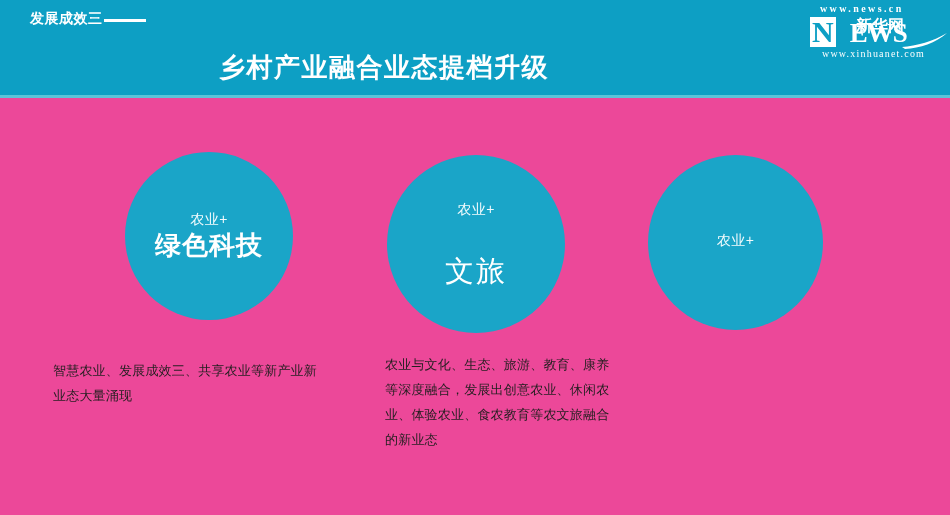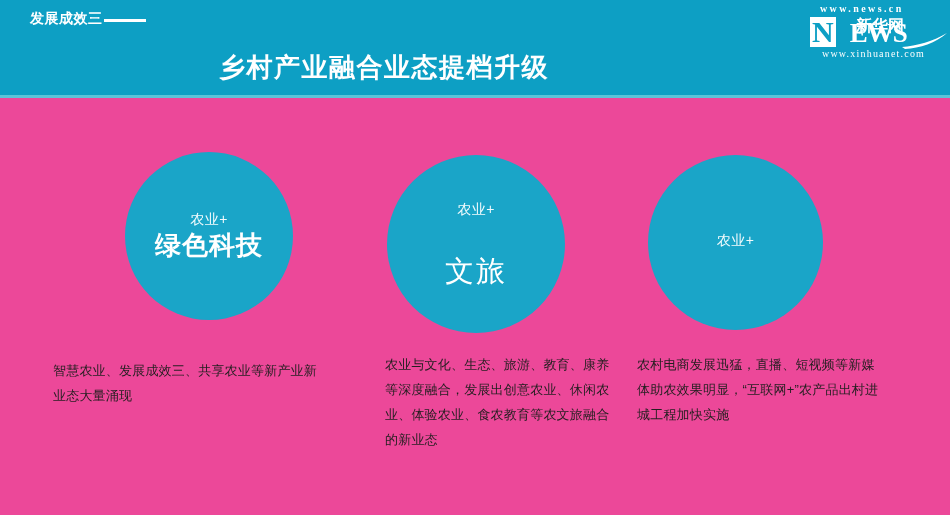--- a/index.html
+++ b/index.html
@@ -237,15 +237,14 @@
     <div class="circle-pre">农业+</div>
     <div class="circle-main light">文旅</div>
   </div>
 
   <div class="circle circle-3">
     <div class="circle-pre">农业+</div>
   </div>
 
   <div class="caption cap-1">智慧农业、发展成效三、共享农业等新产业新业态大量涌现</div>
   <div class="caption cap-2">农业与文化、生态、旅游、教育、康养等深度融合，发展出创意农业、休闲农业、体验农业、食农教育等农文旅融合的新业态</div>
-  <div class="caption cap-3">农村电商发展迅猛，直播、短视频等新媒体助农效果明显，“互联网+”农产品出村进城工程加快实施</div>
 
 </div>
 
 </body></html>

